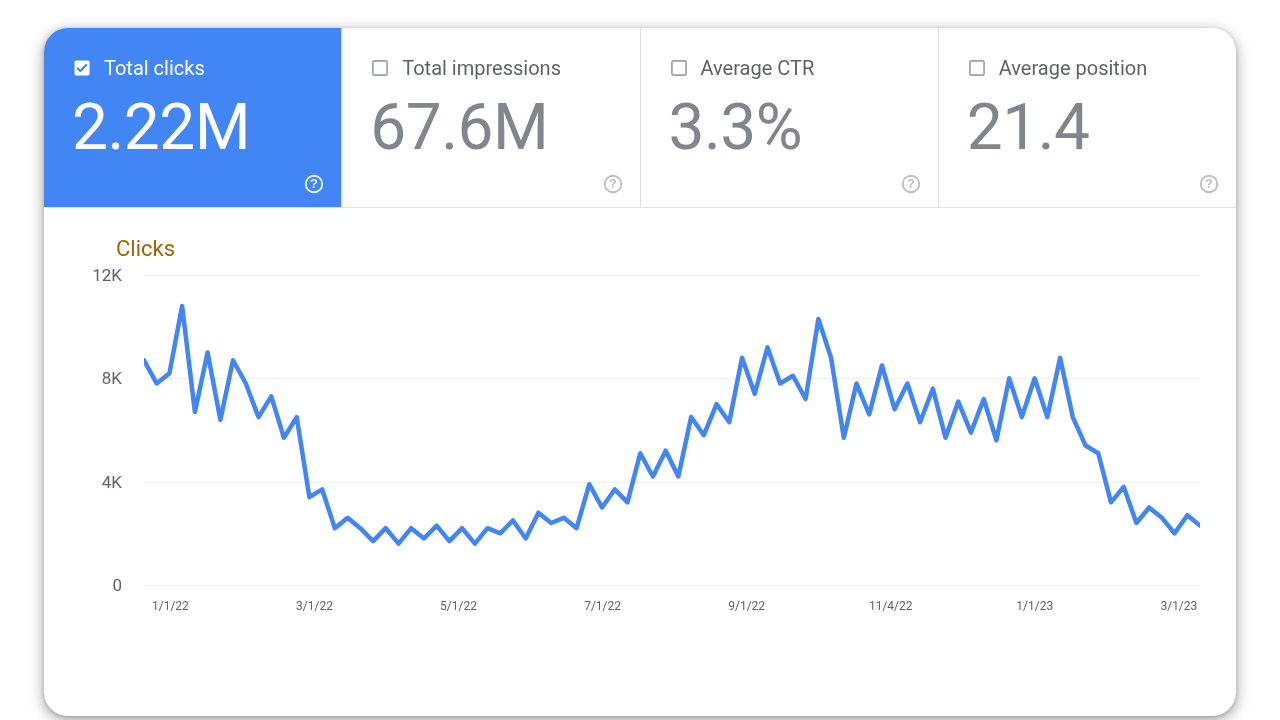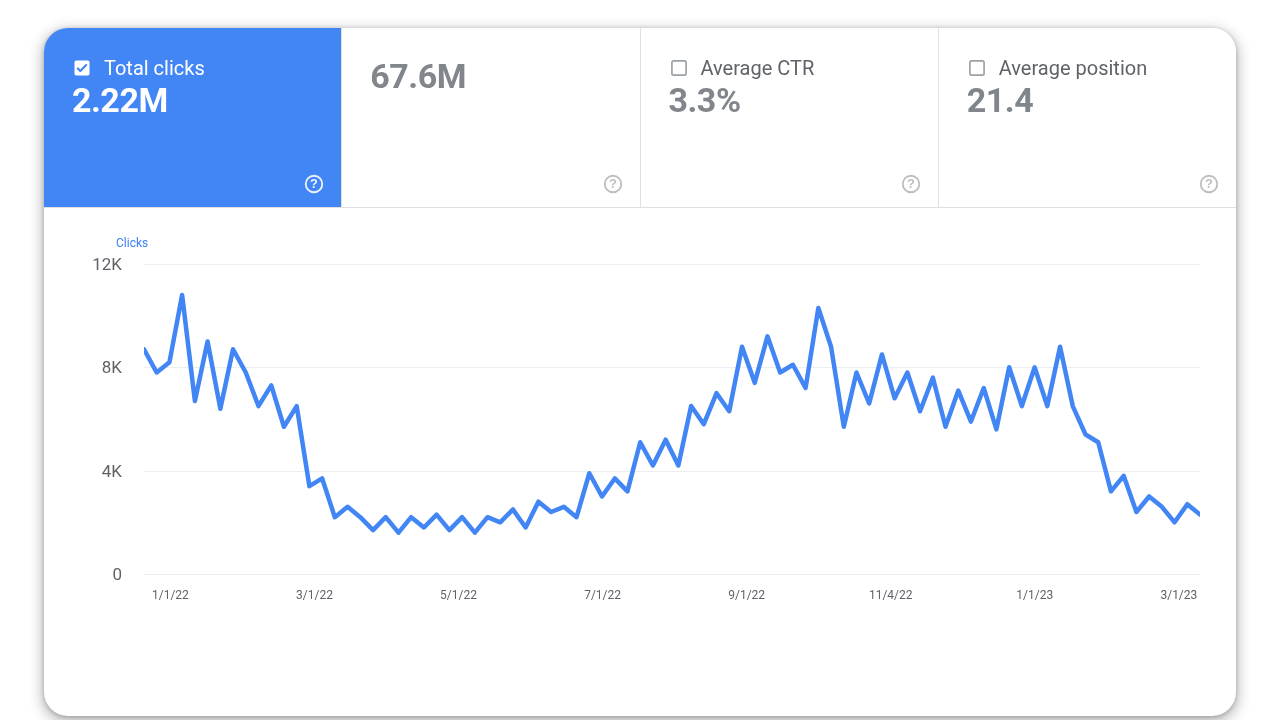--- a/index.html
+++ b/index.html
@@ -42,22 +42,23 @@
   .metric-title-row {
     display: flex;
     align-items: center;
     gap: 12px;
     font-size: 20px;
     line-height: 24px;
   }
   .metric.active .metric-title-row { color: #fff; }
   .metric:not(.active) .metric-title-row { color: #5f6368; }
   .metric-value {
-    font-size: 34px;
-    font-weight: 700;
+    margin-top: 10px;
+    font-size: 64px;
+    font-weight: 400;
     letter-spacing: -0.5px;
   }
   .metric.active .metric-value { color: #fff; }
   .metric:not(.active) .metric-value { color: #80868b; }
   .help-icon {
     position: absolute;
     right: 16px; bottom: 12px;
     width: 22px; height: 22px;
     opacity: 0.9;
   }
@@ -68,22 +69,22 @@
   .metric:not(.active) .help-icon circle { stroke: #b5b7ba; }
   .metric:not(.active) .help-icon text  { fill: #b5b7ba; }
   .cb { flex: 0 0 auto; }
   
   .chart-wrap {
     position: absolute;
     left: 0; right: 0; top: 180px; bottom: 0;
     padding: 22px 28px 20px 28px;
   }
   .chart-title {
-    font-size: 12px;
-    color: #3b82f6;
+    font-size: 22px;
+    color: #a16207;
     margin: 6px 0 14px 44px;
   }
   .plot {
     position: relative;
     width: 100%;
     height: 350px;
   }
   .yaxis {
     position: absolute;
     left: 0; top: 0; bottom: 40px; width: 64px;
@@ -146,20 +147,26 @@
           </svg>
           <span>Total clicks</span>
         </div>
         <div class="metric-value">2.22M</div>
         <svg viewBox="0 0 24 24" class="help-icon">
           <circle cx="12" cy="12" r="9"></circle>
           <text x="12" y="16.5" text-anchor="middle">?</text>
         </svg>
       </div>
       <div class="metric">
+        <div class="metric-title-row">
+          <svg width="20" height="20" viewBox="0 0 24 24" class="cb">
+            <rect x="3.5" y="3.5" width="17" height="17" rx="2" fill="none" stroke="#9aa0a6" stroke-width="2"></rect>
+          </svg>
+          <span>Total impressions</span>
+        </div>
         <div class="metric-value">67.6M</div>
         <svg viewBox="0 0 24 24" class="help-icon">
           <circle cx="12" cy="12" r="9"></circle>
           <text x="12" y="16.5" text-anchor="middle">?</text>
         </svg>
       </div>
       <div class="metric">
         <div class="metric-title-row">
           <svg width="20" height="20" viewBox="0 0 24 24" class="cb">
             <rect x="3.5" y="3.5" width="17" height="17" rx="2" fill="none" stroke="#9aa0a6" stroke-width="2"></rect>

